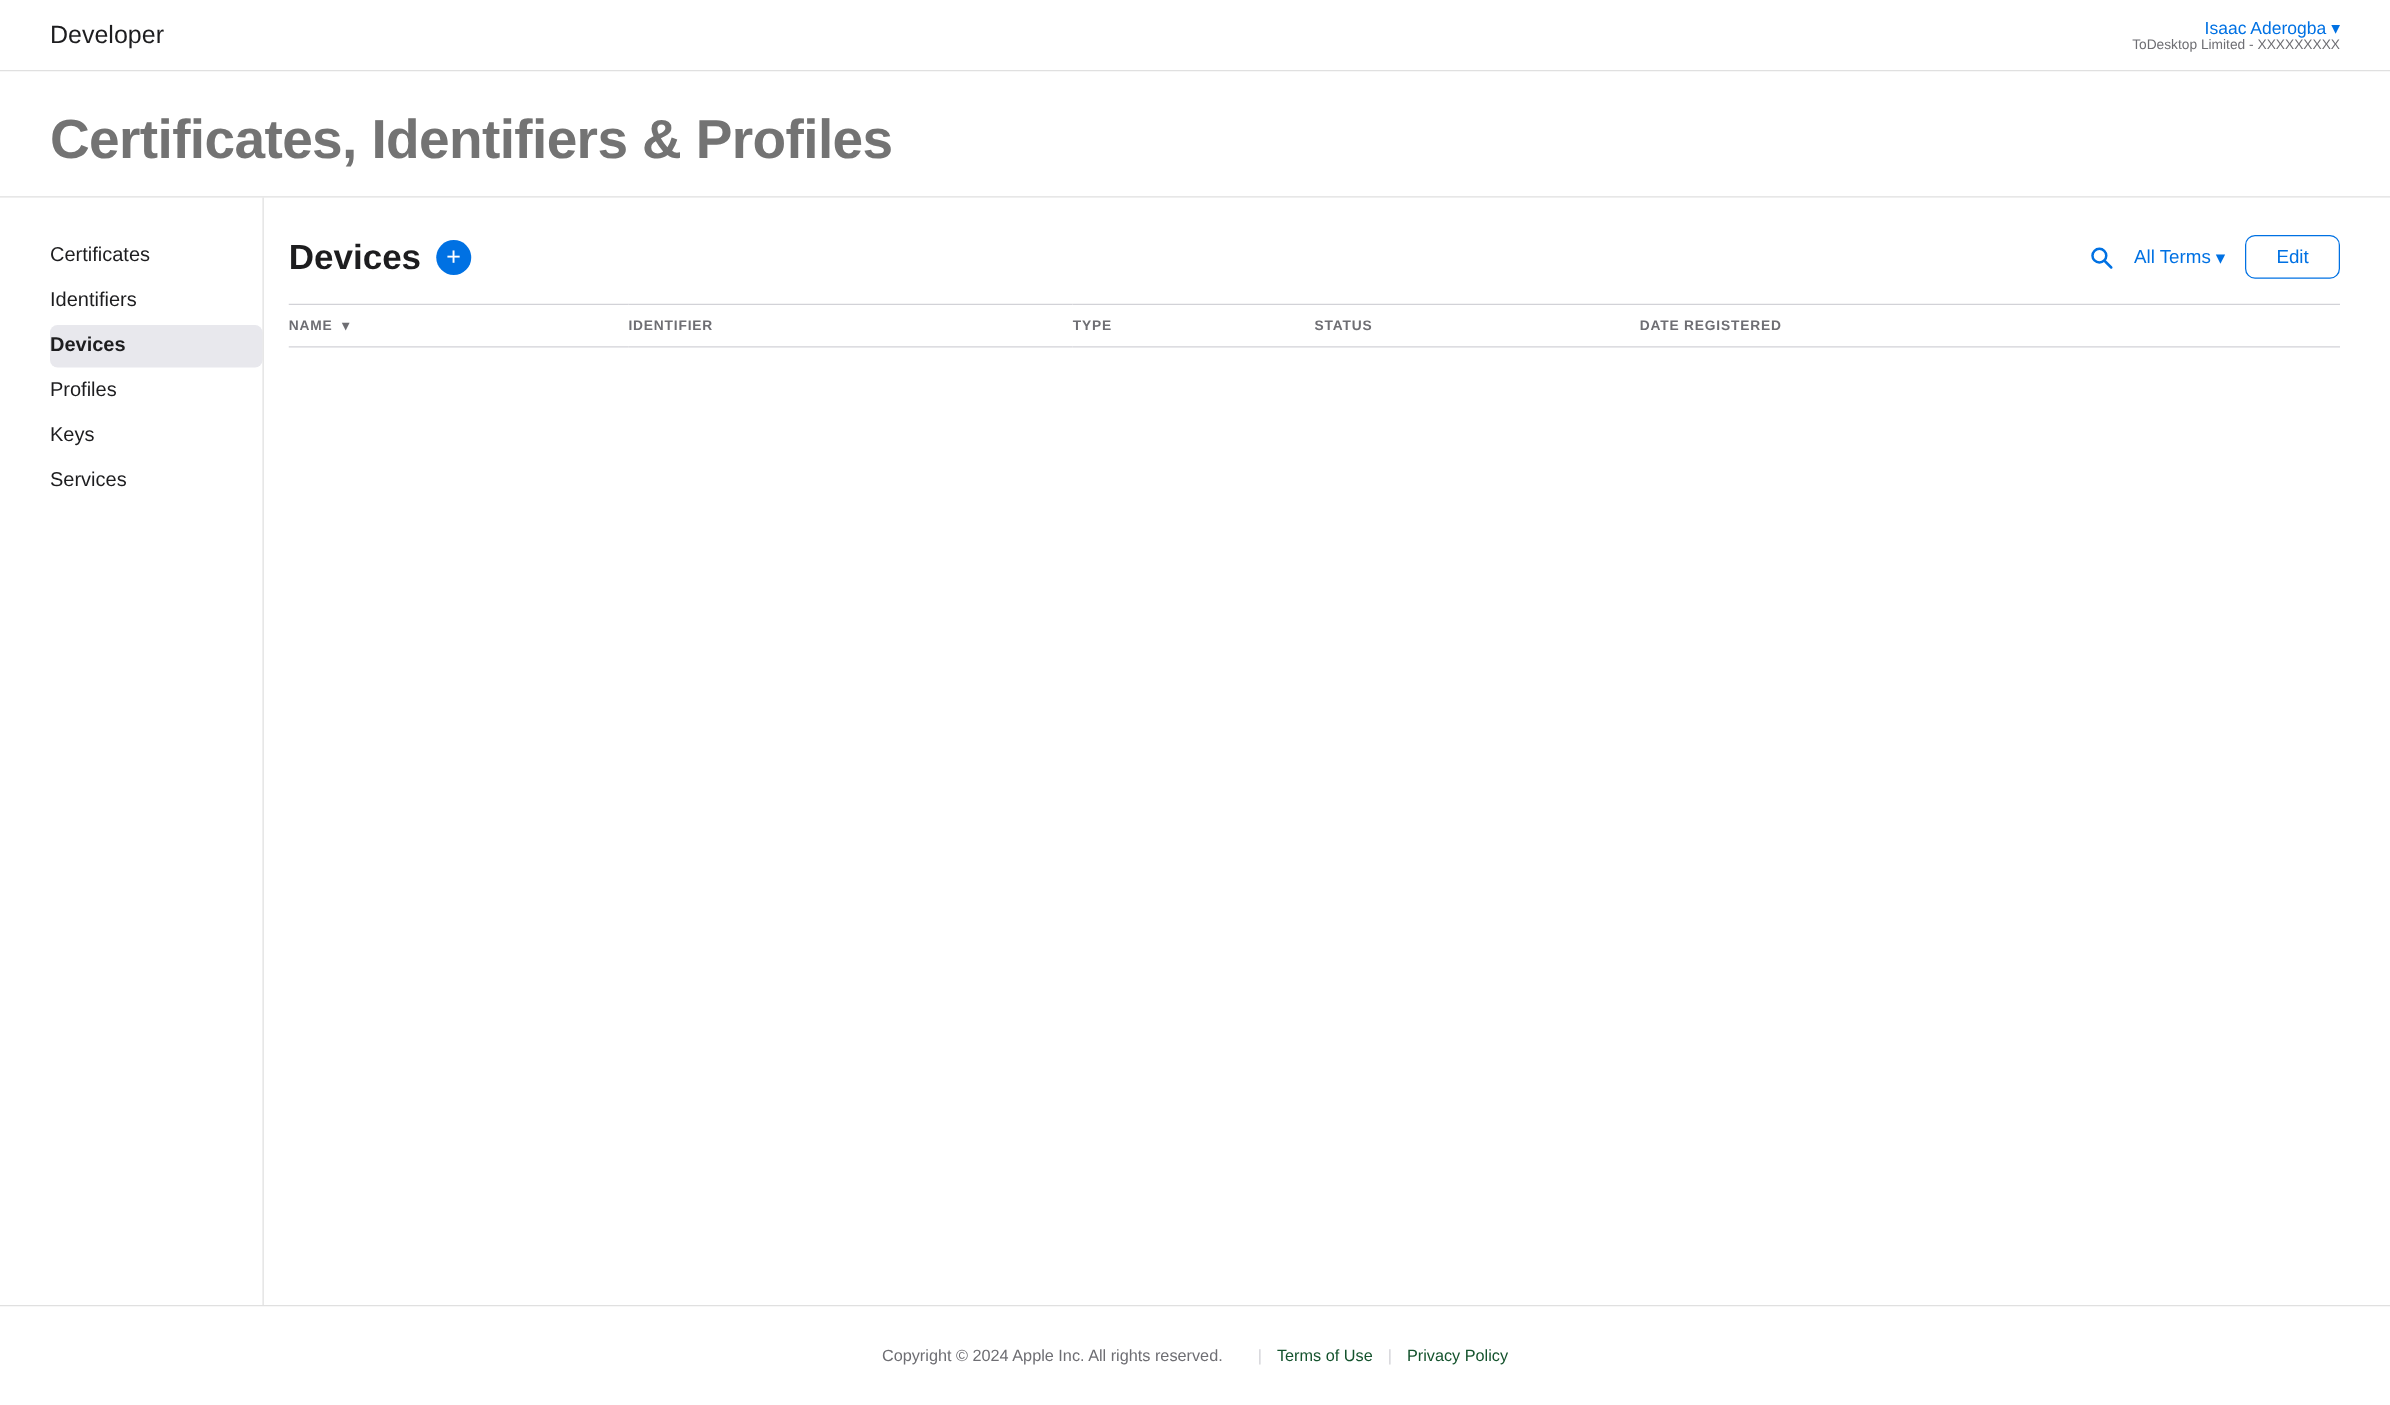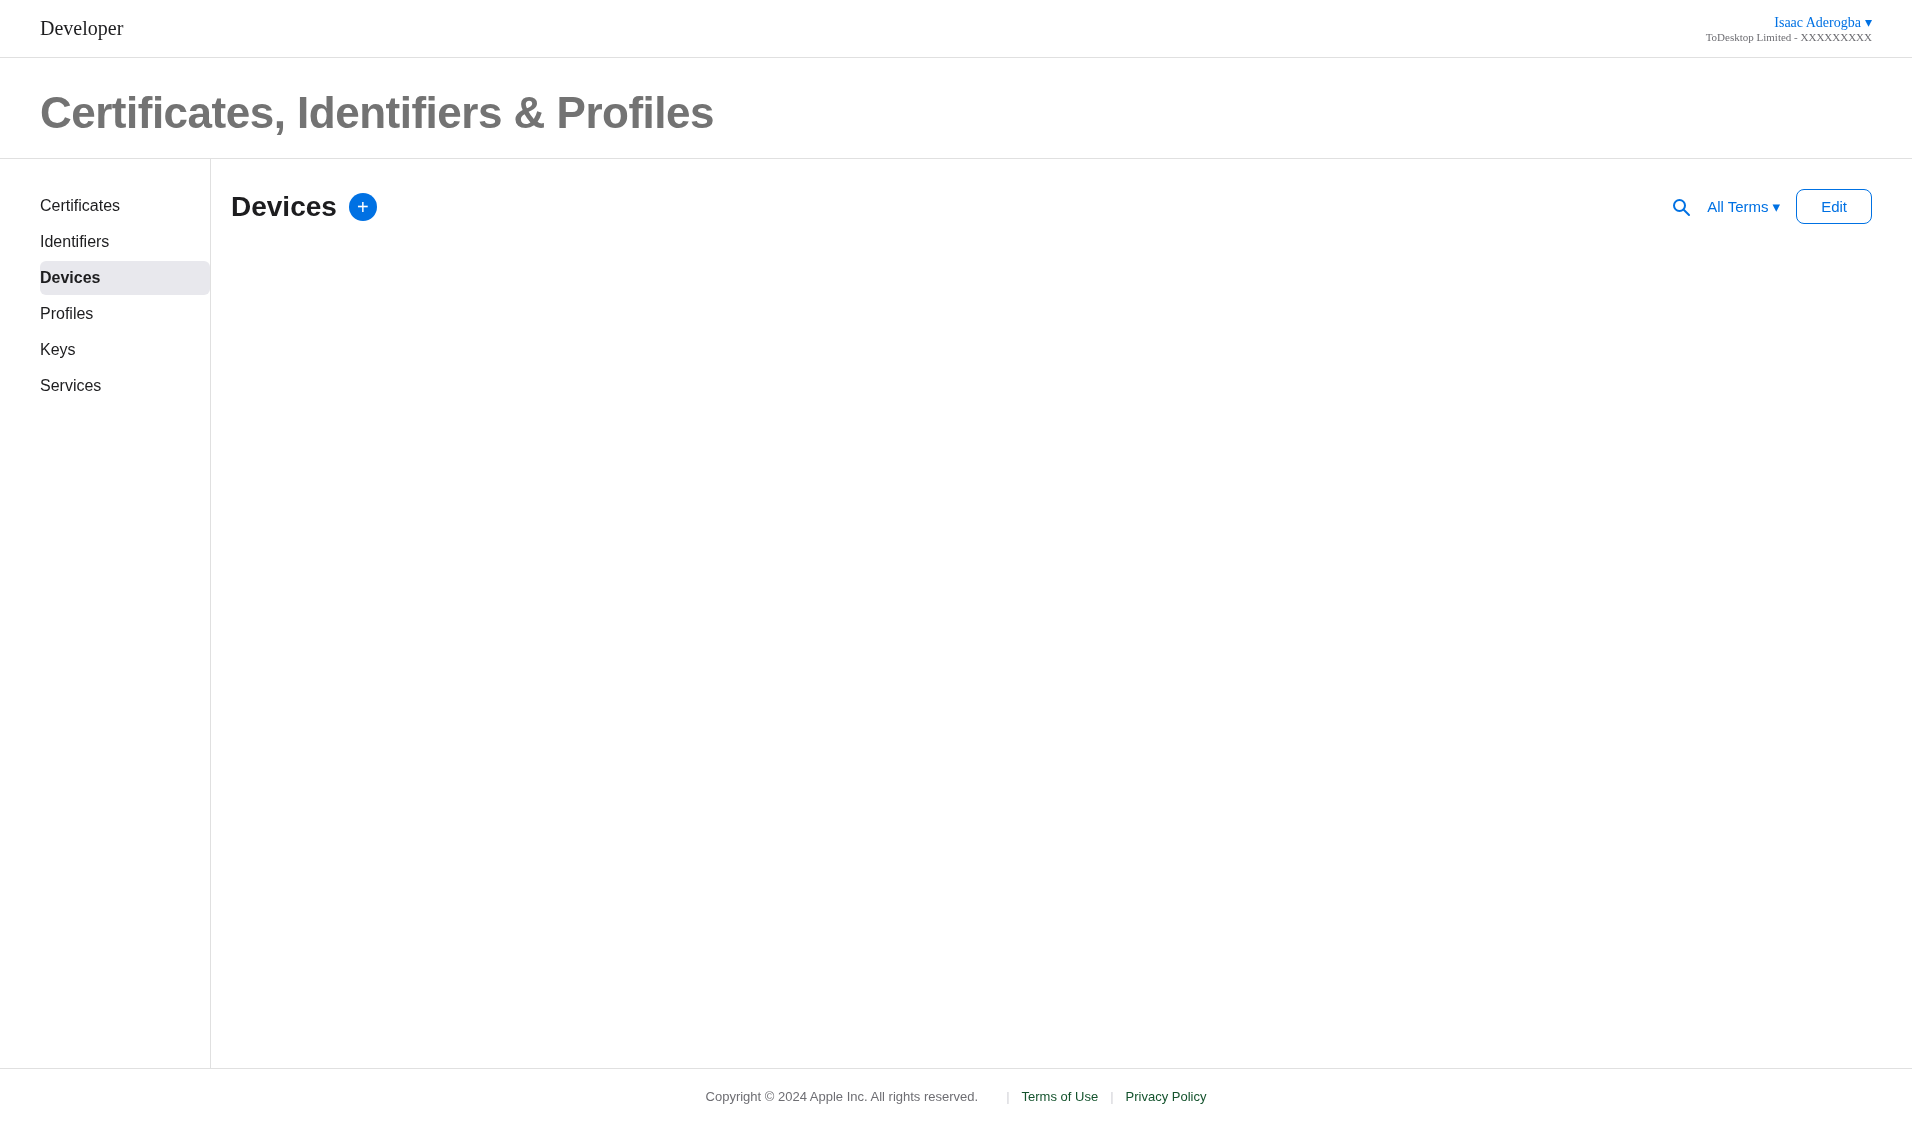--- a/index.html
+++ b/index.html
@@ -18,21 +18,20 @@
     }
 
     
     .header {
       display: flex;
       align-items: center;
       justify-content: space-between;
       padding: 14px 40px;
       border-bottom: 1px solid #e0e0e0;
       background: #fff;
-      font-family: Liberation Serif, serif;
     }
 
     .header-logo {
       display: flex;
       align-items: center;
       gap: 6px;
       font-size: 18px;
       font-weight: 500;
       color: #1d1d1f;
     }
@@ -204,21 +203,21 @@
       text-transform: uppercase;
     }
 
     .devices-table th:first-child {
       padding-left: 0;
     }
 
     
     .footer {
       border-top: 1px solid #e0e0e0;
-      padding: 20px 40px;
+      padding: 32px 40px;
       display: flex;
       align-items: center;
       justify-content: center;
       gap: 0;
       font-size: 13px;
       color: #6e6e73;
       background: #fff;
     }
 
     .footer-copyright {
@@ -291,20 +290,37 @@
           </svg>
         </button>
         <button class="filter-dropdown">
           <span>All Terms</span>
           <span>▾</span>
         </button>
         <button class="edit-button">Edit</button>
       </div>
     </div>
 
+    <table class="devices-table">
+      <thead>
+        <tr>
+          <th style="cursor:pointer;">
+            <span>NAME</span>
+            <span style="margin-left:4px;">▾</span>
+          </th>
+          <th>IDENTIFIER</th>
+          <th>TYPE</th>
+          <th>STATUS</th>
+          <th>DATE REGISTERED</th>
+        </tr>
+      </thead>
+      <tbody>
+        
+      </tbody>
+    </table>
   </main>
 </div>
 
 <footer class="footer">
   <span class="footer-copyright">Copyright © 2024 Apple Inc. All rights reserved.</span>
   <span class="footer-divider">|</span>
   <a class="footer-link">Terms of Use</a>
   <span class="footer-divider">|</span>
   <a class="footer-link">Privacy Policy</a>
 </footer>

